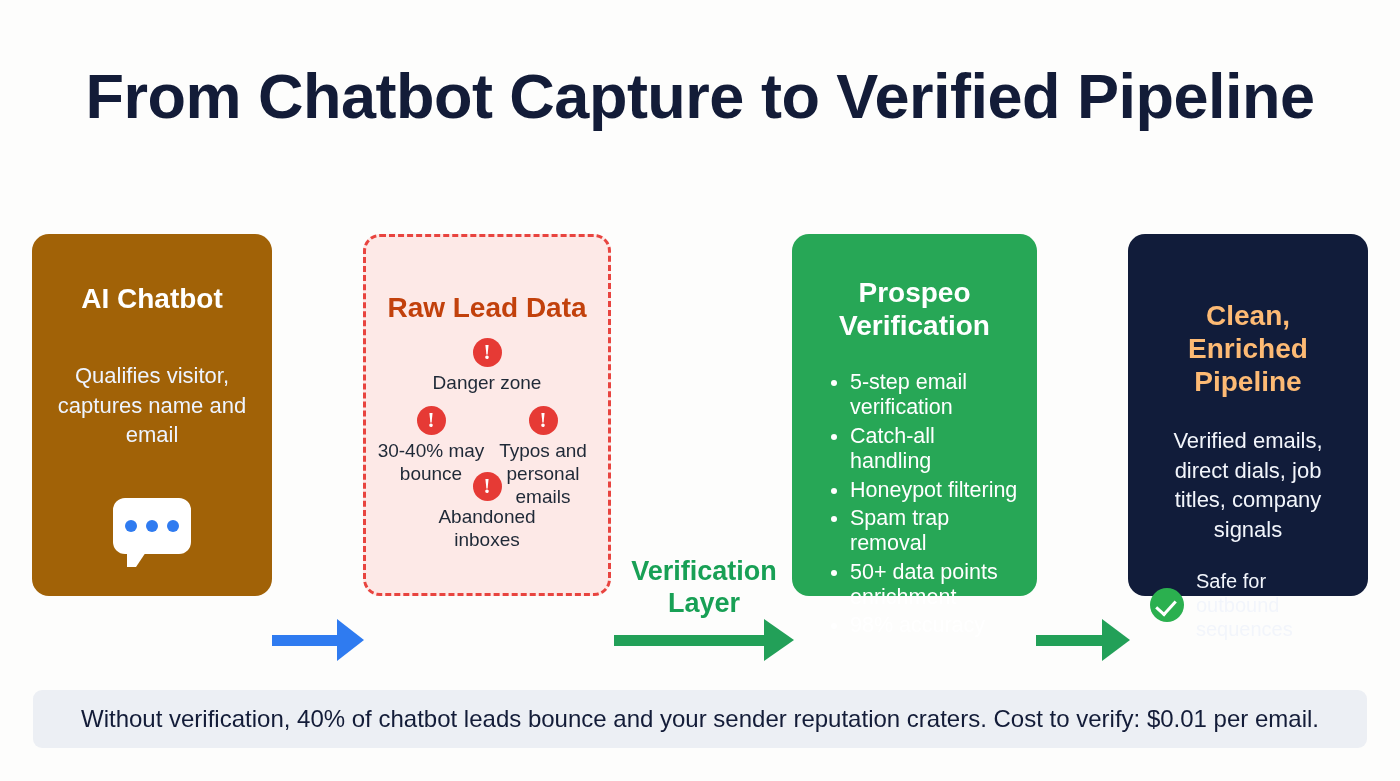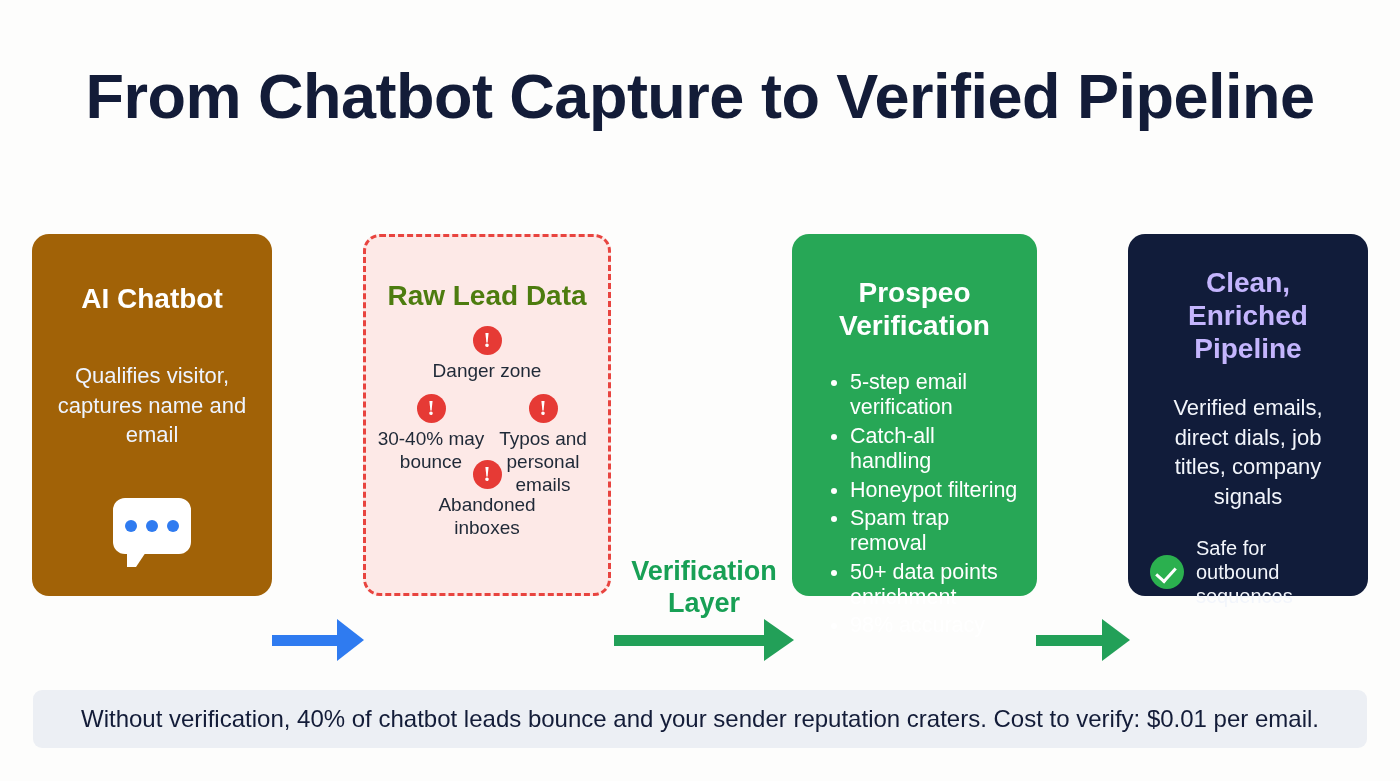--- a/index.html
+++ b/index.html
@@ -105,21 +105,21 @@
   }
 
   
   #card-raw {
     left: 363px;
     width: 248px;
     background: #fde9e7;
     border: 3px dashed #e8443f;
     color: #141c33;
   }
-  #card-raw .card-title { margin-top: 16px; color:#4d7c0f; }
+  #card-raw .card-title { margin-top: 28px; color:#c2410c; }
 
   .danger-cloud {
     position: relative;
     width: 212px;
     flex: 1;
     margin-top: 6px;
   }
   .danger-item {
     position: absolute;
     width: 120px;
@@ -181,21 +181,21 @@
     background: #ffffff;
   }
 
   
   #card-pipeline {
     left: 1128px;
     width: 240px;
     background: #111c3a;
     color: #ffffff;
   }
-  #card-pipeline .card-title { margin-top: 6px; color:#c4b5fd; }
+  #card-pipeline .card-title { margin-top: 39px; color:#fdba74; }
   #card-pipeline .card-body { margin-top: 28px; color:#f2f5fb; }
 
   .safe-row {
     display: flex;
     align-items: center;
     gap: 12px;
     margin-top: 24px;
     width: 100%;
     padding-left: 4px;
   }

